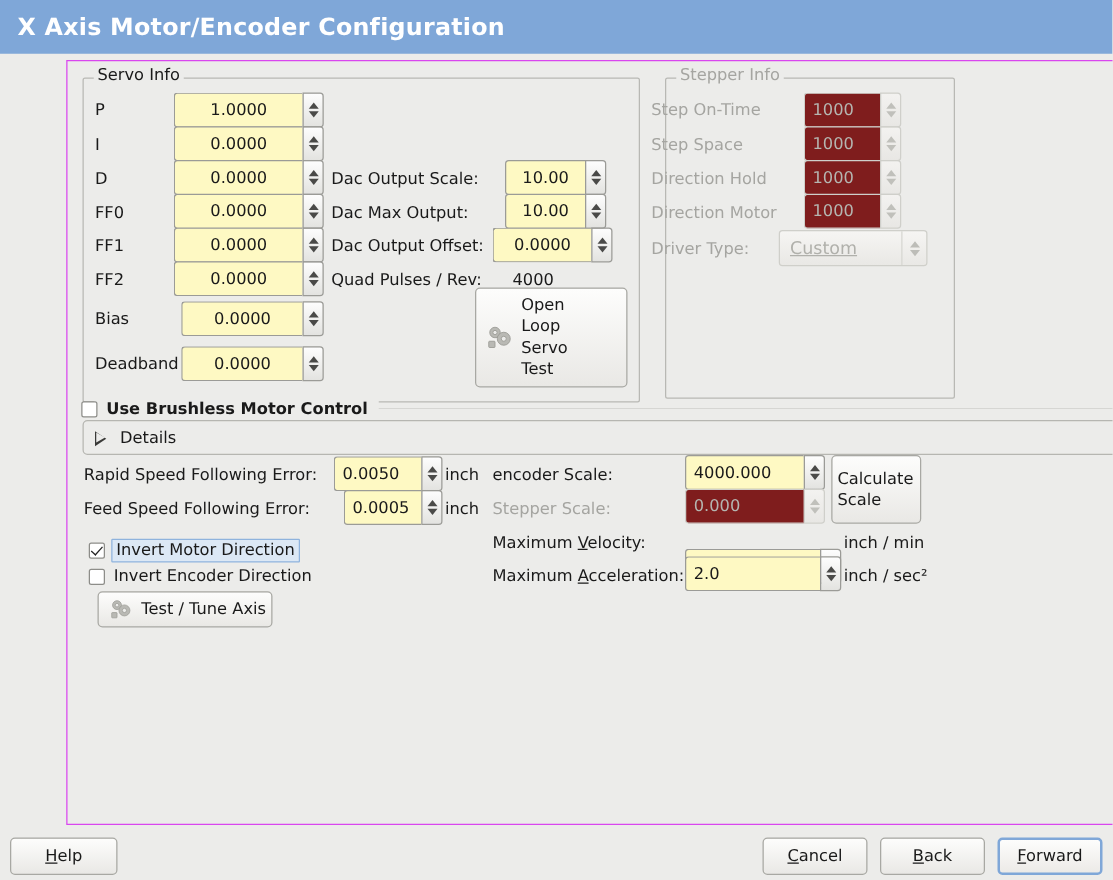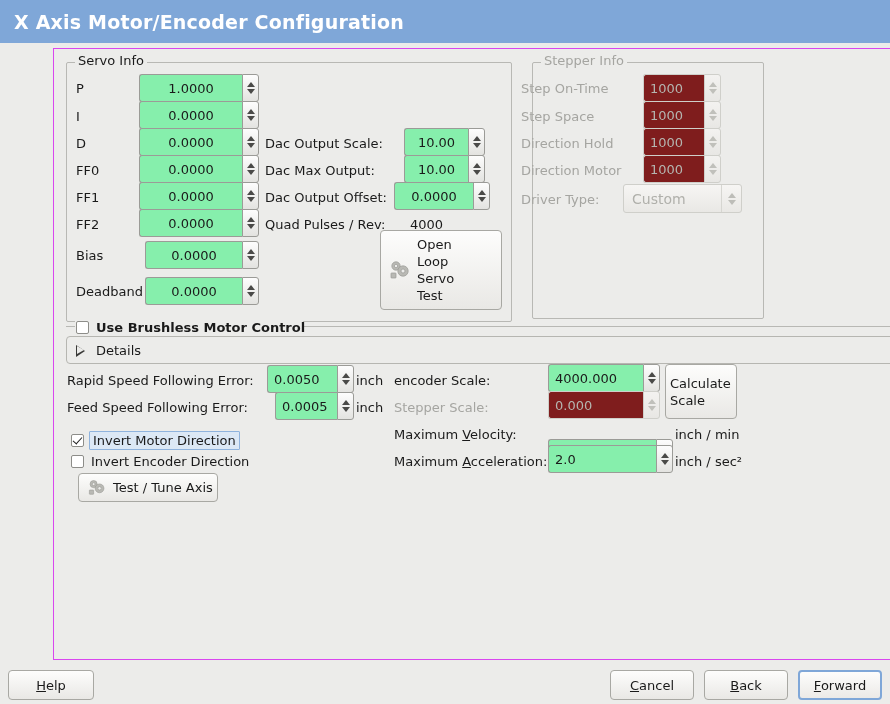--- a/index.html
+++ b/index.html
@@ -44,21 +44,21 @@
 
   
   .lbl { position: absolute; font-size: 13px; line-height: 16px; white-space: nowrap; }
   .lbl.disabled { color: #a5a5a1; }
   .u { text-decoration: underline; }
 
   
   .spin { position: absolute; display: flex; height: 28px; }
   .spin .field {
     flex: 1 1 auto; height: 28px;
-    background: #86efac;
+    background: #fef9c3;
     border: 1px solid #9b9b97;
     border-right: none;
     border-radius: 3px 0 0 3px;
     display: flex; align-items: center;
     font-size: 13px; color: #1a1a1a;
     padding: 0 6px;
   }
   .spin .field.center { justify-content: center; }
   .spin .field.left { justify-content: flex-start; }
   .spin .btns {
@@ -86,21 +86,21 @@
   .spin.disabled .btns .up { border-bottom-color: #c0c0bb; }
   .spin.disabled .btns .dn { border-top-color: #c0c0bb; }
 
   
   .combo {
     position: absolute; height: 29px; display: flex; align-items: center;
     border: 1px solid #cfcfca; border-radius: 3px;
     background: linear-gradient(#f6f5f3, #e9e8e5);
     padding-left: 8px;
   }
-  .combo .ctext { flex: 1 1 auto; font-size: 14px; color: #b0b0ab; }
+  .combo .ctext { flex: 1 1 auto; font-size: 14px; color: #b0b0ab; text-decoration: underline; }
   .combo .cbtn {
     width: 20px; height: 100%;
     border-left: 1px solid #d6d6d1;
     display: flex; flex-direction: column;
     align-items: center; justify-content: center;
   }
   .combo .cbtn .arw { width: 0; height: 0; border-left: 4px solid transparent; border-right: 4px solid transparent; }
   .combo .cbtn .up { border-bottom: 5px solid #bdbdb8; margin-bottom: 2px; }
   .combo .cbtn .dn { border-top: 5px solid #bdbdb8; }
 
@@ -358,21 +358,21 @@
       <span class="ctext">Custom</span>
       <span class="cbtn">
           <span class="arw up"></span>
           <span class="arw dn"></span>
         </span>
     </div>
 
     <div class="groupframe" style="left:12px; top:277px; width:845px; height:1px; border-left:1px solid #b8b8b4; border-right:none; border-bottom:none;">
       <span class="legend" style="width:228px;">&nbsp;</span>
     </div>
-    <div class="cbox" style="left:22px; top:271px;text-align:center;">
+    <div class="cbox" style="left:11px; top:271px;text-align:center;">
       <span class="box"></span>
       <span class="cl bold">Use Brushless Motor Control</span>
     </div>
 
     <div class="details-panel" style="left:12px; top:287px; width:845px; height:28px;"></div>
     <div class="expander" style="left:22px; top:294px;">
       <span class="tri"></span>
       <span class="etxt">Details</span>
     </div>
 

